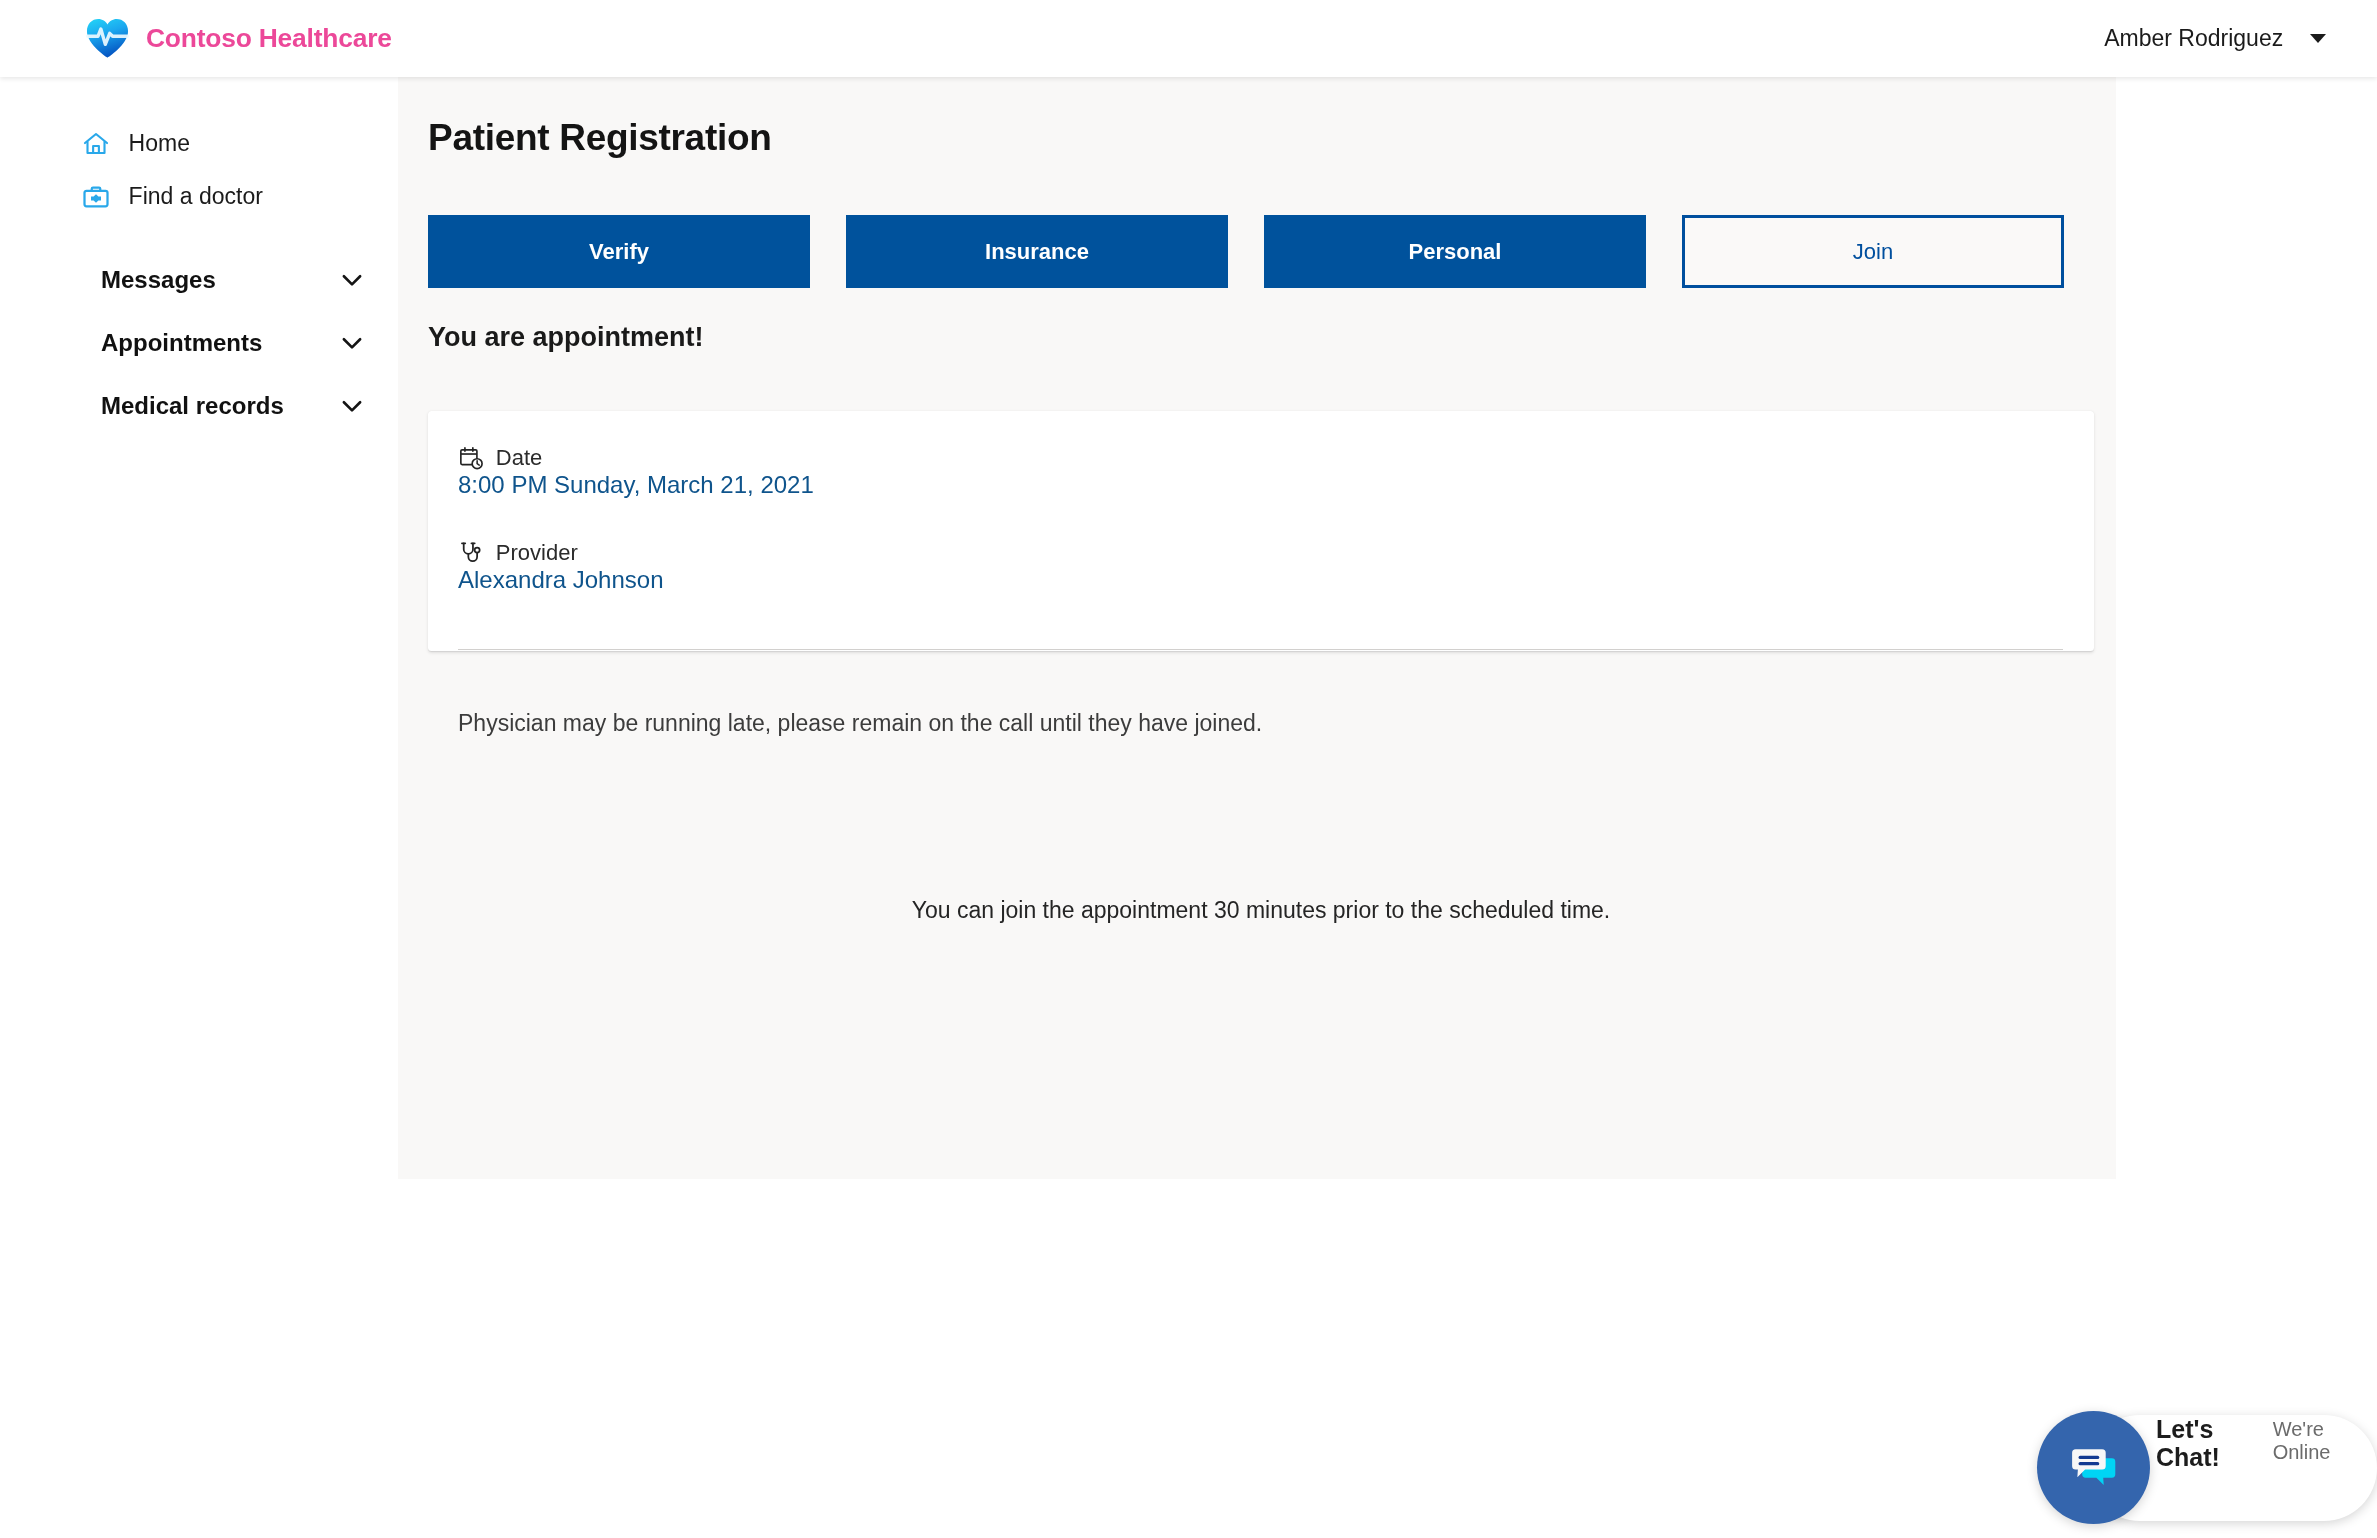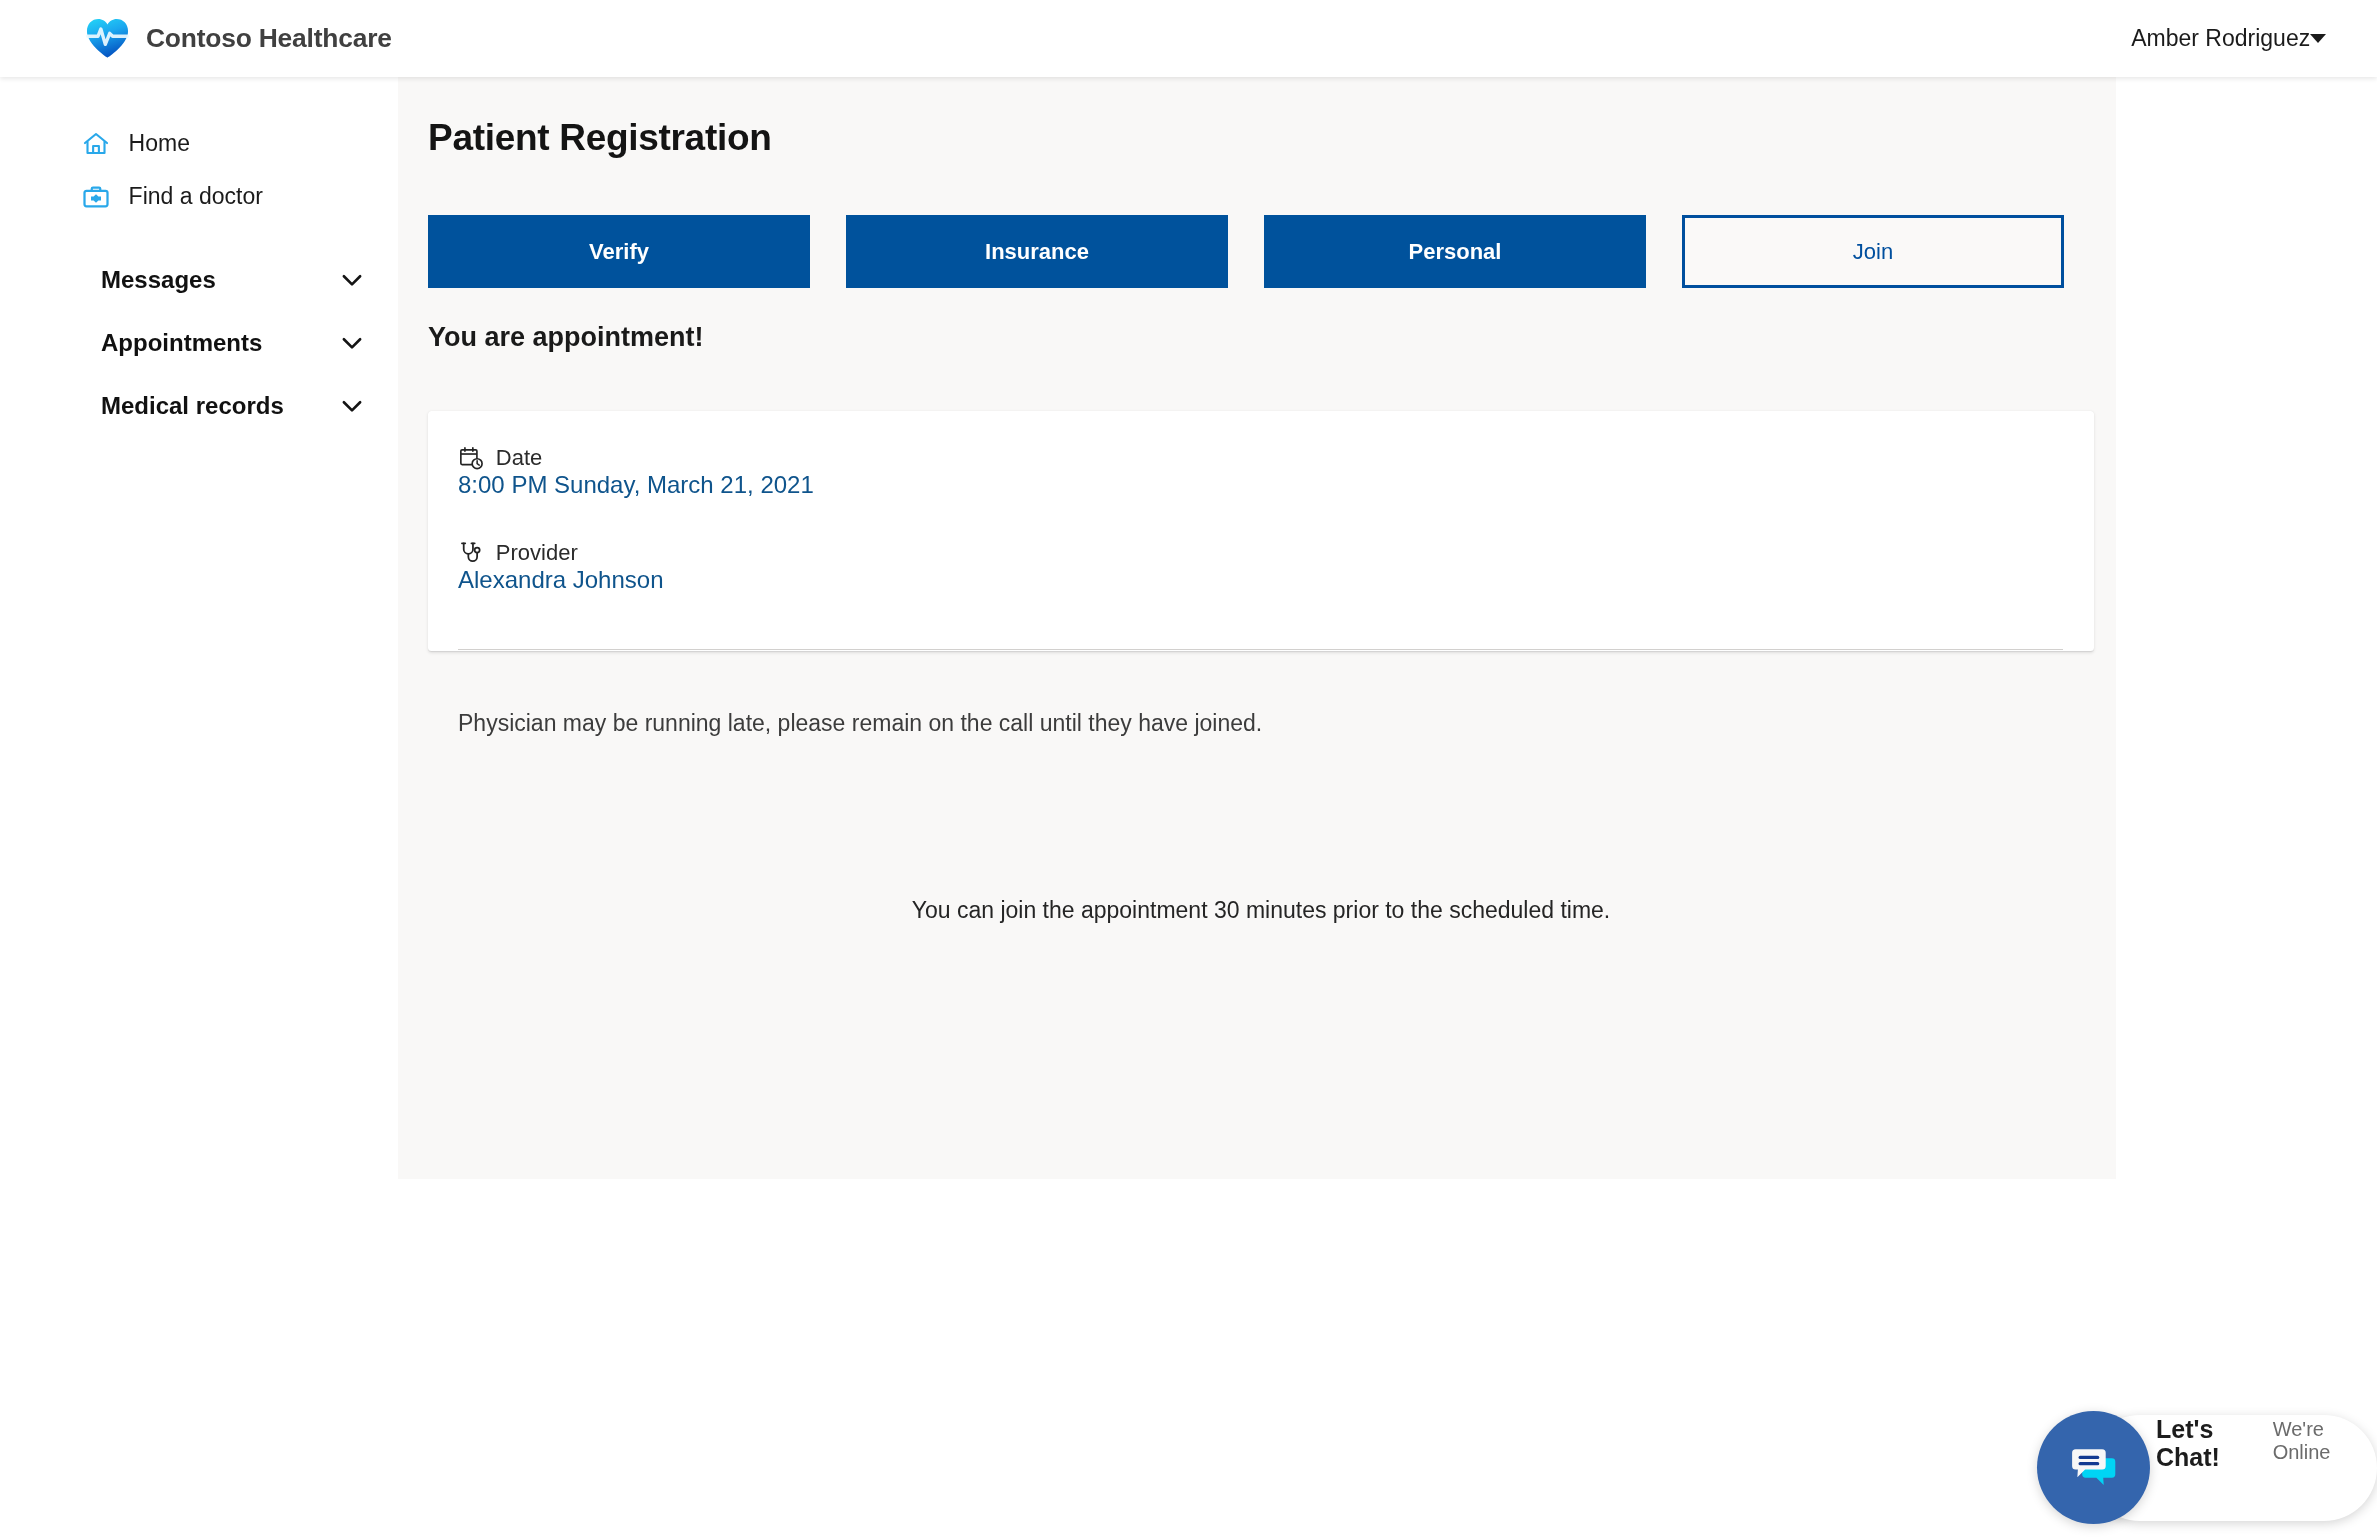--- a/index.html
+++ b/index.html
@@ -43,29 +43,29 @@
   }
   .brand-logo {
     width: 47px;
     height: 47px;
     display: block;
     flex: none;
   }
   .brand-name {
     font-size: 26.4px;
     font-weight: bold;
-    color: #404040;
+    color: #ec4899;
     letter-spacing: -0.2px;
     white-space: nowrap;
   }
 
   .user-menu {
     display: flex;
     align-items: center;
-    gap: 0;
+    gap: 27px;
     cursor: pointer;
     padding: 7px 8.8px;
   }
   .user-name {
     font-size: 23px;
     color: #1b1b1b;
     white-space: nowrap;
   }
   .caret-down {
     width: 0; height: 0;

